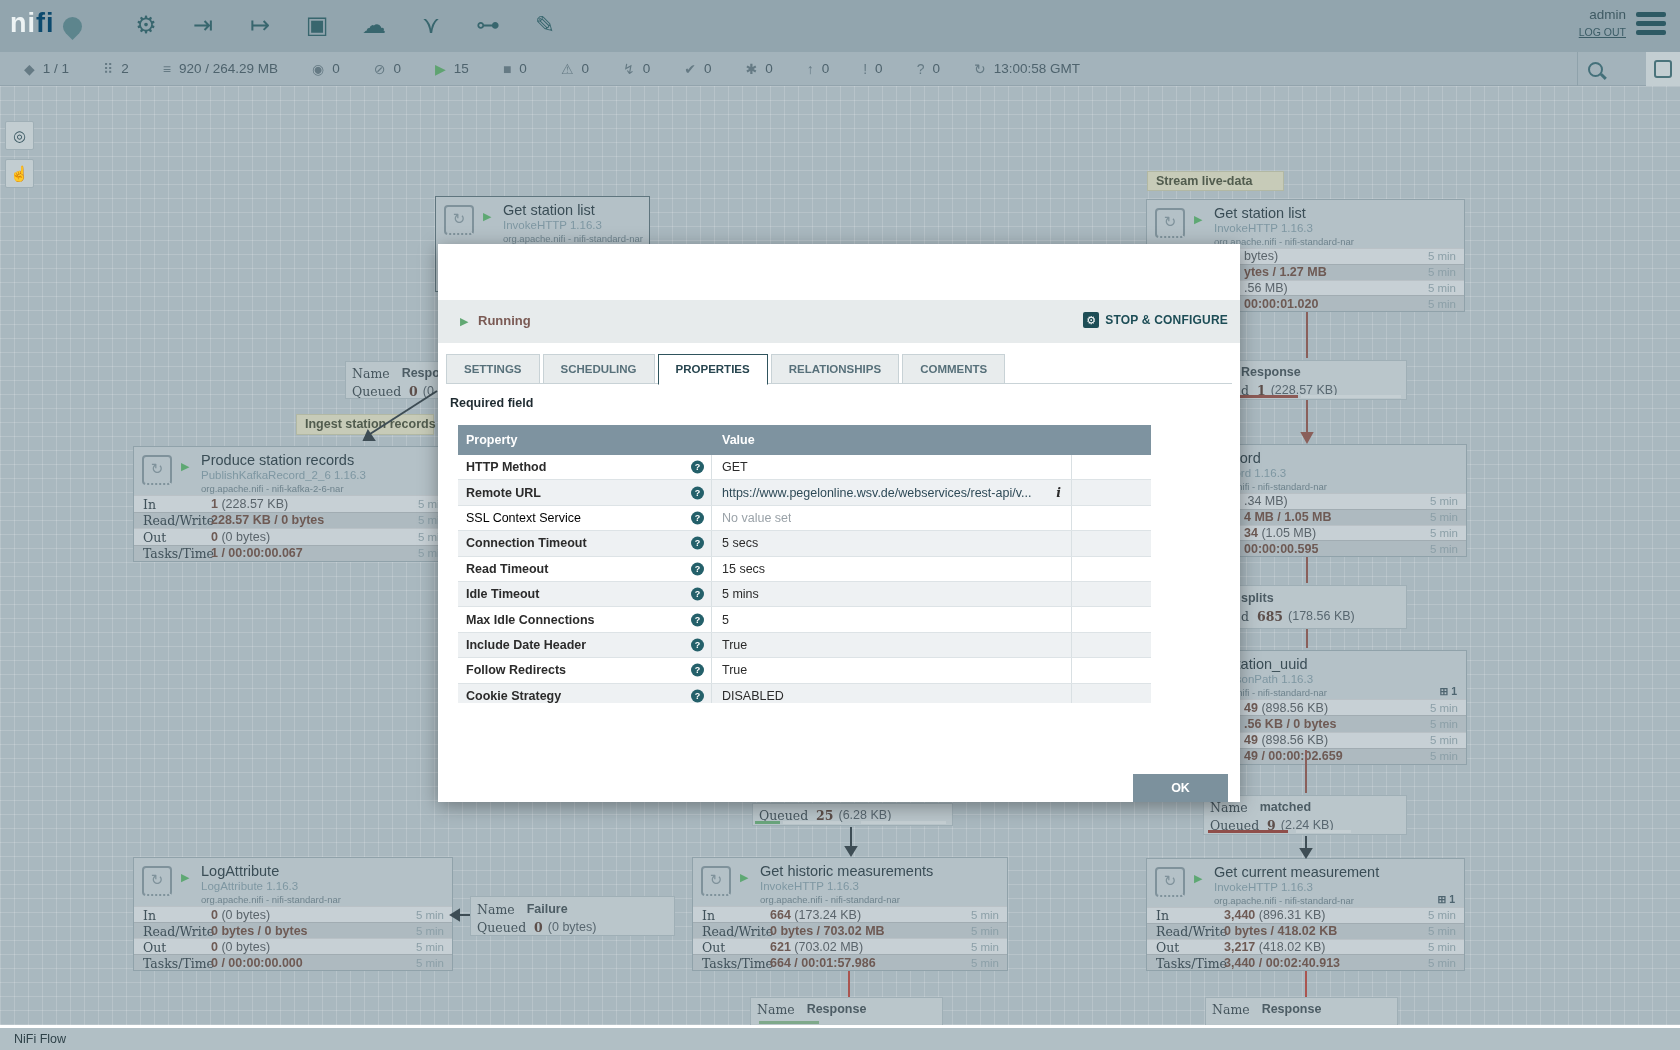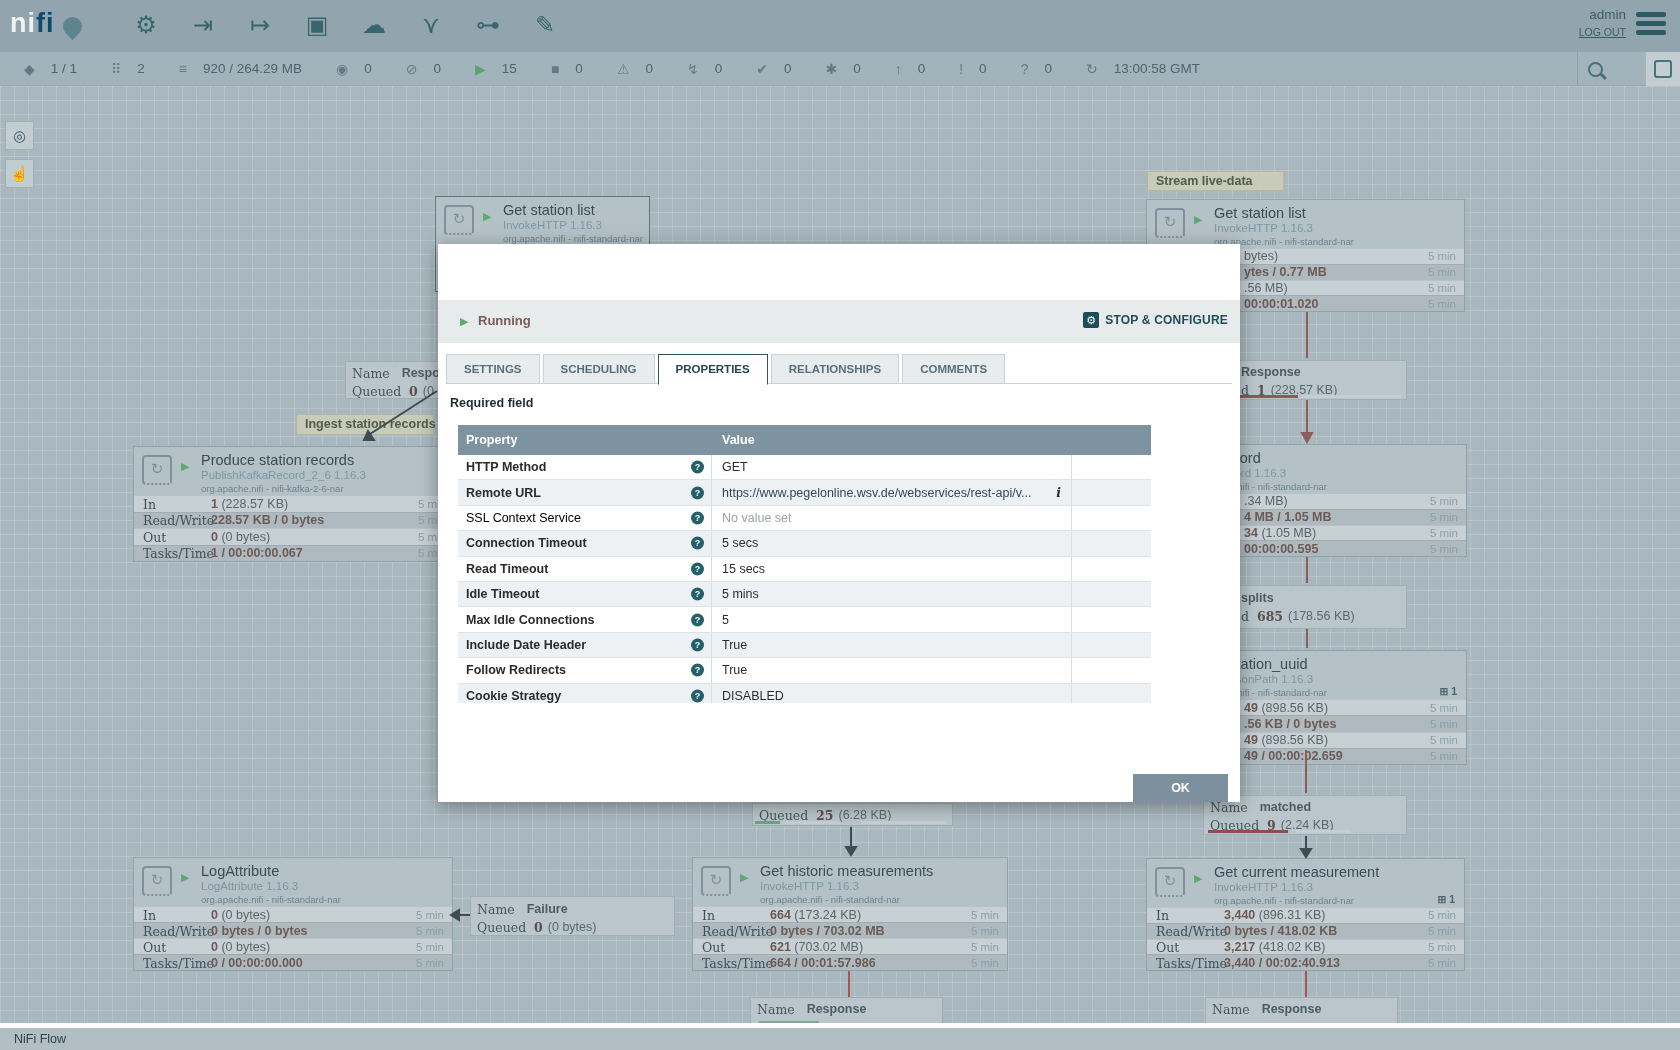--- a/index.html
+++ b/index.html
@@ -21,41 +21,41 @@
   #logout{font-size:10.5px;color:#3b5c66;text-decoration:underline;margin-top:4px;cursor:pointer;}
   #hamburger{position:absolute;right:14px;top:12px;width:30px;cursor:pointer;}
   #hamburger div{height:5px;background:#2e5a64;border-radius:2px;margin-bottom:4px;}
 
   
   #statusbar{position:absolute;left:0;top:52px;width:100%;height:34px;background:#a3b3bb;
     border-bottom:1px solid #93a4ad;display:flex;align-items:center;padding-left:24px;box-sizing:border-box;}
   .sitem{display:flex;align-items:center;margin-right:34px;}
   .sglyph{font-size:14px;color:#657a84;margin-right:8px;}
   .sglyph.running{color:#5fa371;}
-  .sval{font-size:13.5px;color:#4e636d;white-space:nowrap;margin-left:8px;}
+  .sval{font-size:13.5px;color:#4e636d;white-space:nowrap;}
   #stime{display:flex;align-items:center;}
   #srch{position:absolute;right:68px;top:52px;width:34px;height:34px;border-left:1px solid #8fa2ab;
     display:flex;align-items:center;justify-content:center;cursor:pointer;}
   .mag{position:relative;width:11px;height:11px;border:2.5px solid #44707a;border-radius:50%;}
   .mag:after{content:"";position:absolute;left:10px;top:11px;width:7px;height:2.5px;background:#44707a;
     transform:rotate(45deg);}
   #sqbtn{position:absolute;right:0;top:52px;width:34px;height:34px;background:#c3ced2;
     display:flex;align-items:center;justify-content:center;cursor:pointer;}
   .sqi{width:14px;height:14px;border:2px solid #4a737b;border-radius:3px;}
 
   
   #canvas{position:absolute;left:0;top:86px;width:1680px;height:942px;background:#a9b8bf;
     background-image:linear-gradient(rgba(255,255,255,.16) 1px,transparent 1px),
       linear-gradient(90deg,rgba(255,255,255,.16) 1px,transparent 1px);
     background-size:14px 14px;}
   .panelbtn{position:absolute;width:27px;height:27px;background:#c2cdd1;border:1px solid #9fafb6;
     border-radius:2px;display:flex;align-items:center;justify-content:center;font-size:15px;
     color:#3c5a64;cursor:pointer;z-index:2;}
   #breadcrumb{position:absolute;left:0;bottom:0;width:100%;height:22px;background:#b1bfc5;
-    border-top:5px solid #ffffff;z-index:5;display:flex;align-items:center;}
+    border-top:3px solid #ffffff;z-index:5;display:flex;align-items:center;}
   #breadcrumb span{font-size:12.5px;color:#2f4249;margin-left:14px;}
 
   
   .proc{position:absolute;background:#b4c1c7;border:1px solid #90a2aa;box-sizing:border-box;
     overflow:hidden;z-index:2;cursor:pointer;}
   .proc.sel{border:1.5px solid #5f757e;}
   .phead{position:absolute;left:0;top:0;right:0;height:48px;}
   .picon{position:absolute;left:8px;top:8px;width:26px;height:26px;border:2px solid #7f929b;
     border-bottom-style:dotted;border-radius:4px;color:#7f929b;font-size:15px;text-align:center;
     line-height:24px;}
@@ -265,21 +265,21 @@
           <div class="ptitle">Get station list</div>
           <div class="ptype">InvokeHTTP 1.16.3</div>
           <div class="pbundle">org.apache.nifi - nifi-standard-nar</div>
         </div>
         <div class="prows">
           <div class="prow">
             <span class="pv" style="left: 97px;"><span>bytes)</span></span>
             <span class="pw">5 min</span>
           </div>
           <div class="prow">
-            <span class="pv" style="left: 97px;"><b>ytes / 0.77 MB</b></span>
+            <span class="pv" style="left: 97px;"><b>ytes / 1.27 MB</b></span>
             <span class="pw">5 min</span>
           </div>
           <div class="prow">
             <span class="pv" style="left: 97px;"><span>.56 MB)</span></span>
             <span class="pw">5 min</span>
           </div>
           <div class="prow">
             <span class="pv" style="left: 97px;"><b>00:00:01.020</b></span>
             <span class="pw">5 min</span>
           </div>

